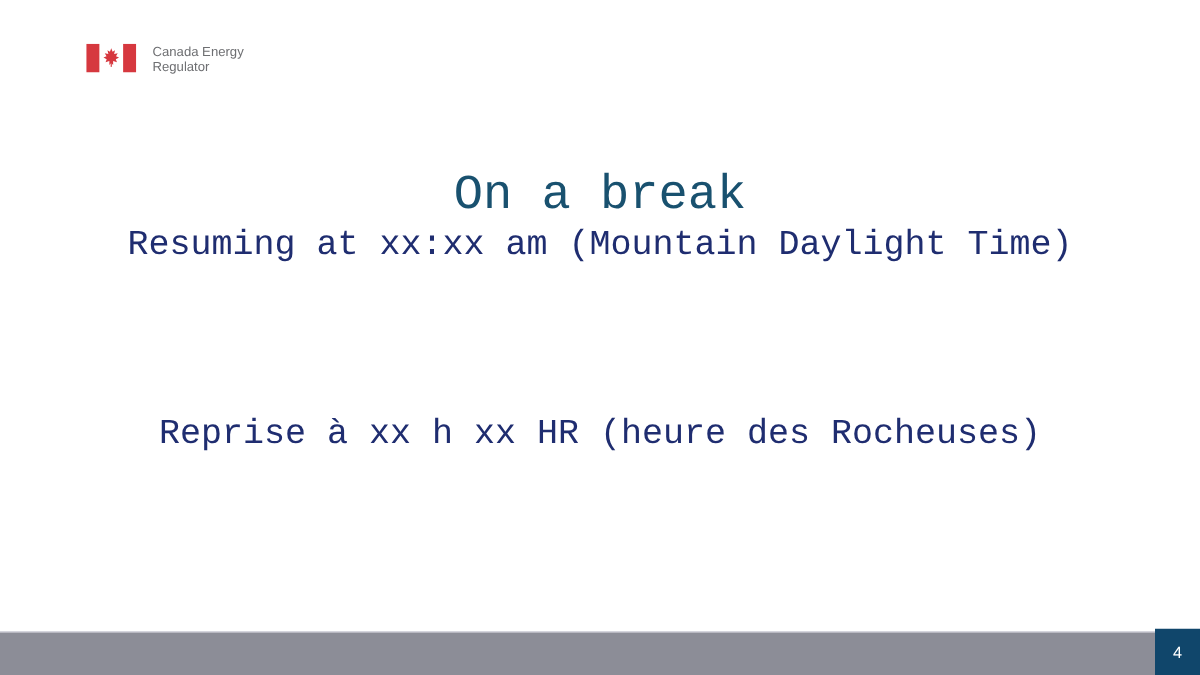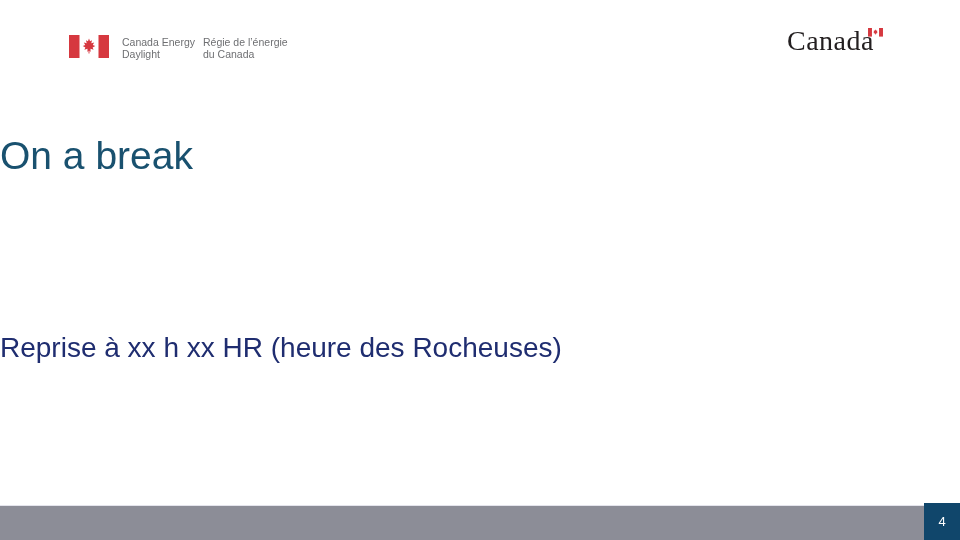--- a/index.html
+++ b/index.html
@@ -48,24 +48,26 @@
     right: -9px;
     display: block;
   }
   .wordmark .wm-text { position: relative; }
 
   
   .msg-line {
     position: absolute;
     left: 0;
     right: 0;
+    text-align: center;
     line-height: 1.15;
     white-space: nowrap;
     font-weight: 400;
     margin: 0;
+    font-family: Liberation Mono, monospace;
   }
   .msg-title { font-size: 39px; color: #19516f; }
   .msg-sub   { font-size: 28px; color: #1f2d70; }
   #title-en    { top: 134px; }
   #subtitle-en { top: 181px; }
   #title-fr    { top: 280px; }
   #subtitle-fr { top: 332px; }
 
   
   .footer-bar {
@@ -101,41 +103,27 @@
     <svg class="flag-svg" width="40" height="23" viewBox="0 0 40 23" aria-hidden="true">
       <rect x="0" y="0" width="10.5" height="23" fill="#d6383f"></rect>
       <rect x="29.5" y="0" width="10.5" height="23" fill="#d6383f"></rect>
       <g transform="translate(12.4,3.0) scale(0.152)">
         <polygon fill="#d6383f" points="50,4 57,22 70,15 65,34 84,30 75,46 91,52 74,62 80,78 60,71 60,92 50,82 40,92 40,71 20,78 26,62 9,52 25,46 16,30 35,34 30,15 43,22"></polygon>
         <rect x="47" y="78" width="6" height="24" fill="#d6383f"></rect>
       </g>
     </svg>
     <div class="sig-text en">
       <div>Canada Energy</div>
-      <div>Daylight</div>
-    </div>
-    <div class="sig-text fr">
-      <div>Régie de l’énergie</div>
-      <div>du Canada</div>
+      <div>Regulator</div>
     </div>
   </div>
 
-  <div class="wordmark">
-    <span class="wm-text">Canada</span>
-    <svg class="wm-flag" width="15" height="8.6" viewBox="0 0 40 23" aria-hidden="true">
-      <rect x="0" y="0" width="10.5" height="23" fill="#d6383f"></rect>
-      <rect x="29.5" y="0" width="10.5" height="23" fill="#d6383f"></rect>
-      <g transform="translate(12.4,3.0) scale(0.152)">
-        <polygon fill="#d6383f" points="50,4 57,22 70,15 65,34 84,30 75,46 91,52 74,62 80,78 60,71 60,92 50,82 40,92 40,71 20,78 26,62 9,52 25,46 16,30 35,34 30,15 43,22"></polygon>
-        <rect x="47" y="78" width="6" height="24" fill="#d6383f"></rect>
-      </g>
-    </svg>
-  </div>
 
   <h1 id="title-en" class="msg-line msg-title">On a break</h1>
+  <p id="subtitle-en" class="msg-line msg-sub">Resuming at xx:xx am (Mountain Daylight Time)</p>
   <p id="subtitle-fr" class="msg-line msg-sub">Reprise à xx h xx HR (heure des Rocheuses)</p>
 
   <div class="footer-bar"></div>
   <div class="page-square">
     <span>4</span>
   </div>
 
 </div>
 
 </body></html>

